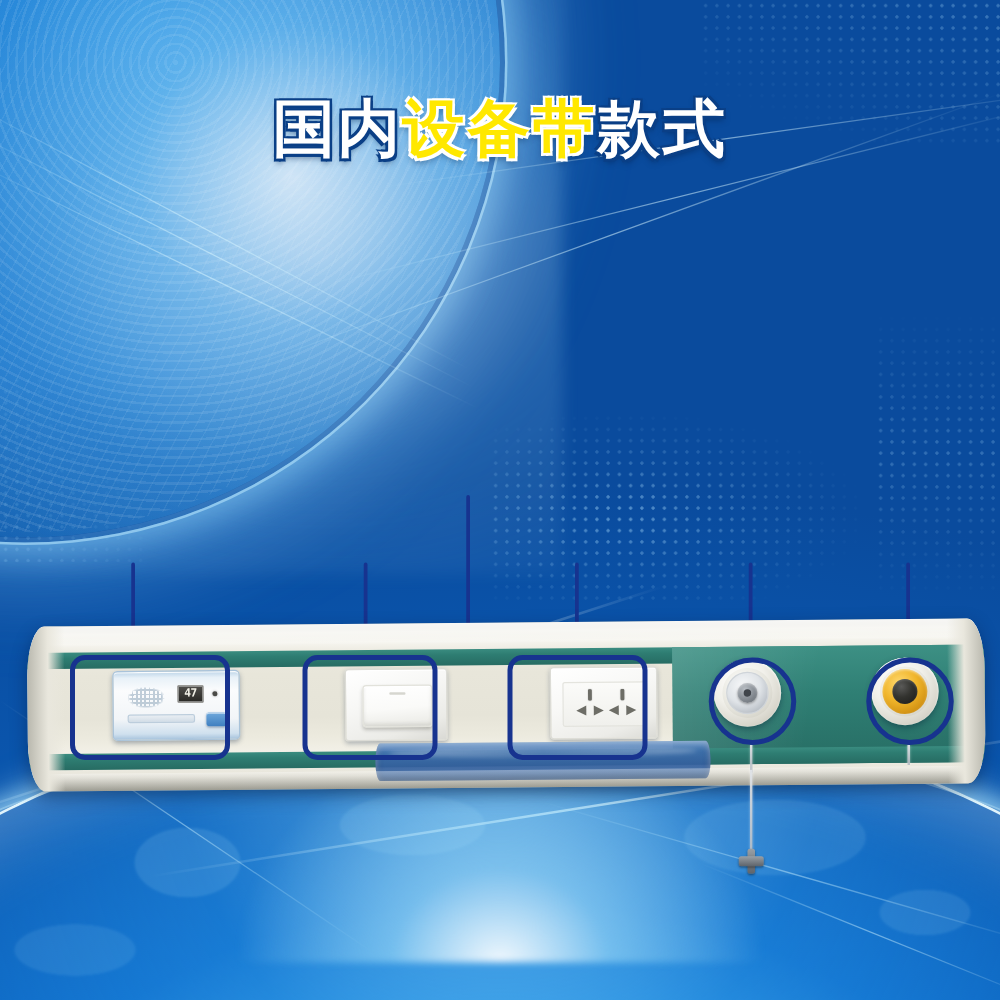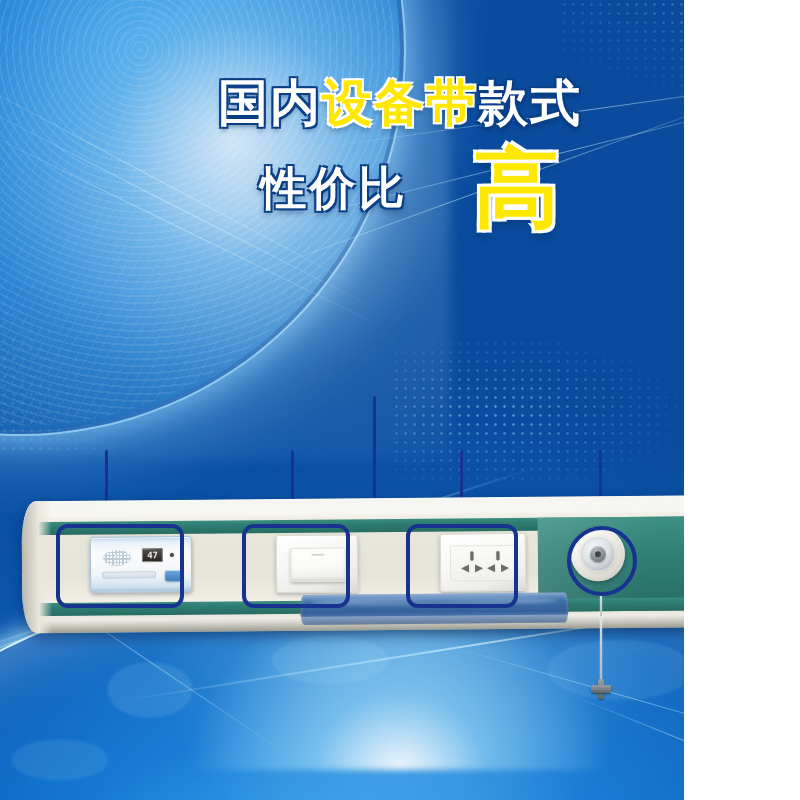--- a/index.html
+++ b/index.html
@@ -3,21 +3,21 @@
 <meta charset="utf-8">
 <title>医用设备带产品图</title>
 <style>
   * { margin:0; padding:0; box-sizing:border-box; }
   html, body {
     width:800px; height:800px; overflow:hidden;
     font-family:"Liberation Sans","DejaVu Sans",sans-serif;
   }
 
   #stage {
-    position:relative; width:684px; height:800px; overflow:hidden;
+    position:relative; width:800px; height:800px; overflow:hidden;
     background:#1d4ed8;
   }
 
   
   .bg-base{
     position:absolute; inset:0;
     background:
       radial-gradient(ellipse 120% 70% at 50% 118%, #8fdcff 0%, #3aa8f0 16%, #0f72d0 40%, #0a56ae 70%, #0a4b9d 100%),
       linear-gradient(180deg,#0a3f8f 0%,#0b5fbc 38%,#0c71cf 62%,#0a62bd 100%);
   }
@@ -407,24 +407,20 @@
       <div class="streak" style="left: 0px; top: 560px; width: 360px; transform: rotate(34deg);"></div>
     </div>
 
   <div class="horizon"></div>
   <div class="horizon2"></div>
   <div class="horizon-glow"></div>
 
   <div class="headline">
     <div class="hl-line1">
       <span class="w">国内</span><span class="y">设备带</span><span class="w">款式</span>
-    </div>
-    <div class="hl-line2">
-      <span class="hl-sub">性价比</span>
-      <span class="hl-big">高</span>
     </div>
   </div>
 
   <div id="callouts">
       <div class="cap" style="left: 374px; top: 358px;">床头灯</div>
       <div class="leader" style="left: 373px; top: 396px; height: 200px;"></div>
       <div class="cap" style="left: 106px; top: 412px;">呼叫对讲机分机</div>
       <div class="leader" style="left: 105px; top: 450px; height: 86px;"></div>
       <div class="cap" style="left: 292px; top: 412px;">电源开关</div>
       <div class="leader" style="left: 291px; top: 450px; height: 86px;"></div>

